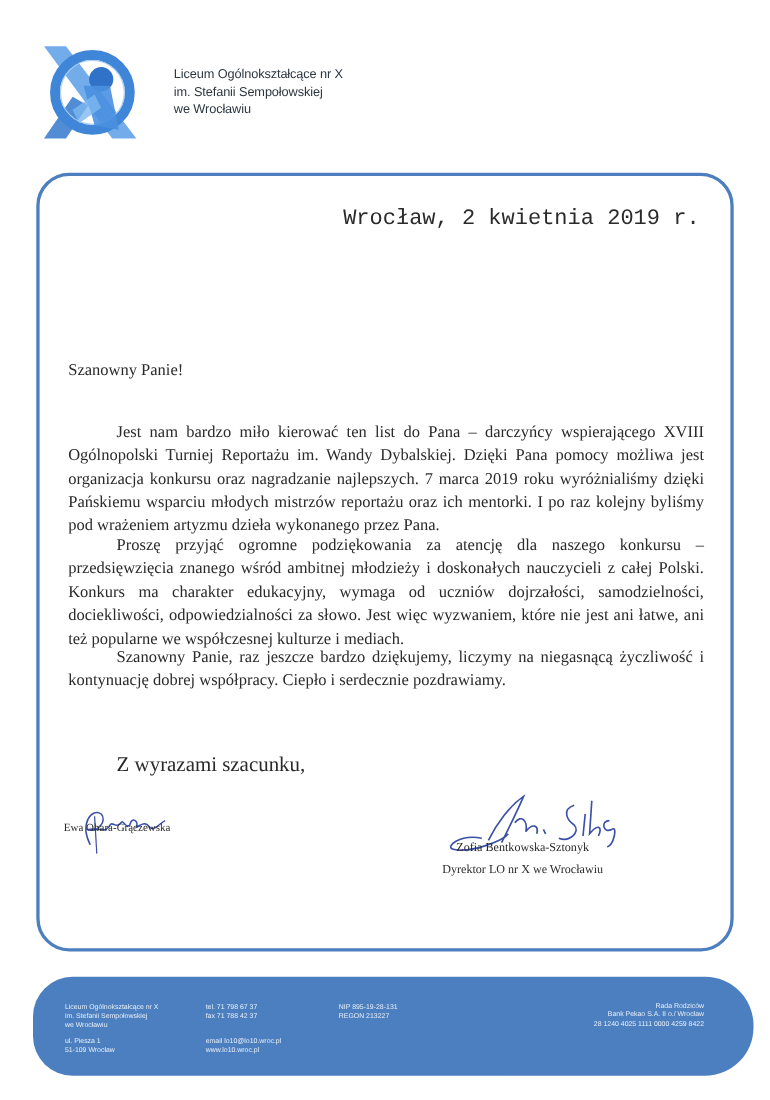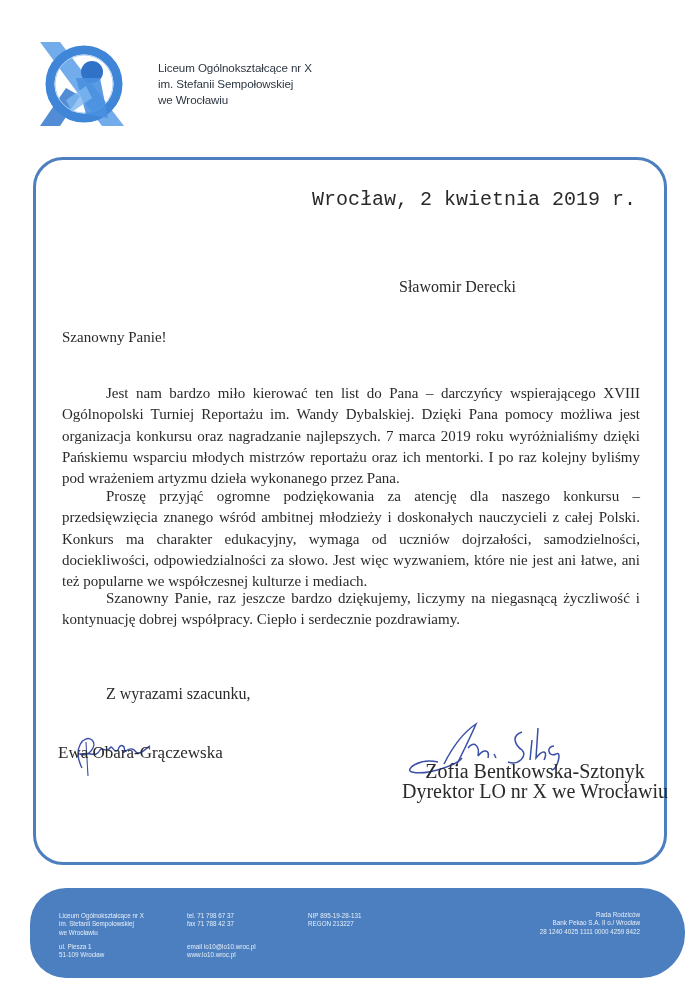--- a/index.html
+++ b/index.html
@@ -12,23 +12,23 @@
   .frame { position:absolute; left:33px; top:157px; width:634px; height:708px;
            border:3px solid #4d7fbf; border-radius:30px; box-sizing:border-box; }
   .date { position:absolute; right:64px; top:188px; font-size:20px;font-family:Liberation Mono, monospace; }
   .addressee { position:absolute; left:399px; top:274px; font-size:16px; line-height:25px; }
   .salutation { position:absolute; left:62px; top:329px; font-size:15px; }
   .para { position:absolute; left:62px; width:578px; font-size:15px; line-height:21.3px; text-align:justify;
           text-indent:44px; margin:0; }
   .p1 { top:355px;margin-top:28px; }
   .p2 { top:486px; }
   .p3 { top:588px; }
-  .closing { position:absolute; left:106px; top:685px; font-size:16px; }
-  .sig-left { position:absolute; left:58px; top:743px; font-size:17px; line-height:20px; }
-  .sig-right { position:absolute; left:402px; top:761px; font-size:20px; line-height:20px; text-align:center; }
+  .closing { position:absolute; left:106px; top:685px; font-size:19px; }
+  .sig-left { position:absolute; left:58px; top:743px; font-size:10px; line-height:20px; }
+  .sig-right { position:absolute; left:402px; top:761px; font-size:11px; line-height:20px; text-align:center; }
   .sig-scribble { position:absolute; }
   .footer { position:absolute; left:30px; top:888px; width:655px; height:90px; background:#4c7fbf;
             border-radius:36px 44px 44px 36px; font-family:"Liberation Sans","DejaVu Sans",sans-serif;
             color:#e7eef8; font-size:6.3px; line-height:8.3px; }
   .fcol { position:absolute; }
   .fc1 { left:29px; top:24px; }
   .fc1b { left:29px; top:55px; }
   .fc2 { left:157px; top:24px; }
   .fc2b { left:157px; top:55px; }
   .fc3 { left:278px; top:24px; }
@@ -53,21 +53,20 @@
     <span class="line">im. Stefanii Sempołowskiej</span>
     <span class="line">we Wrocławiu</span>
   </div>
 </div>
 
 <div class="frame"></div>
 
 <div class="date">Wrocław, 2 kwietnia 2019 r.</div>
 
 <div class="addressee">
-  <div>Sławomir Derecki</div>
 </div>
 
 <div class="salutation">Szanowny Panie!</div>
 
 <p class="para p1">Jest nam bardzo miło kierować ten list do Pana – darczyńcy wspierającego XVIII Ogólnopolski Turniej Reportażu im. Wandy Dybalskiej. Dzięki Pana pomocy możliwa jest organizacja konkursu oraz nagradzanie najlepszych. 7 marca 2019 roku wyróżnialiśmy dzięki Pańskiemu wsparciu młodych mistrzów reportażu oraz ich mentorki. I po raz kolejny byliśmy pod wrażeniem artyzmu dzieła wykonanego przez Pana.</p>
 <p class="para p2">Proszę przyjąć ogromne podziękowania za atencję dla naszego konkursu – przedsięwzięcia znanego wśród ambitnej młodzieży i doskonałych nauczycieli z całej Polski. Konkurs ma charakter edukacyjny, wymaga od uczniów dojrzałości, samodzielności, dociekliwości, odpowiedzialności za słowo.  Jest więc wyzwaniem, które nie jest ani łatwe, ani też popularne we współczesnej kulturze i mediach.</p>
 <p class="para p3">Szanowny Panie, raz jeszcze bardzo dziękujemy, liczymy na niegasnącą życzliwość i kontynuację dobrej współpracy. Ciepło  i serdecznie pozdrawiamy.</p>
 
 <div class="closing">Z wyrazami szacunku,</div>
 

